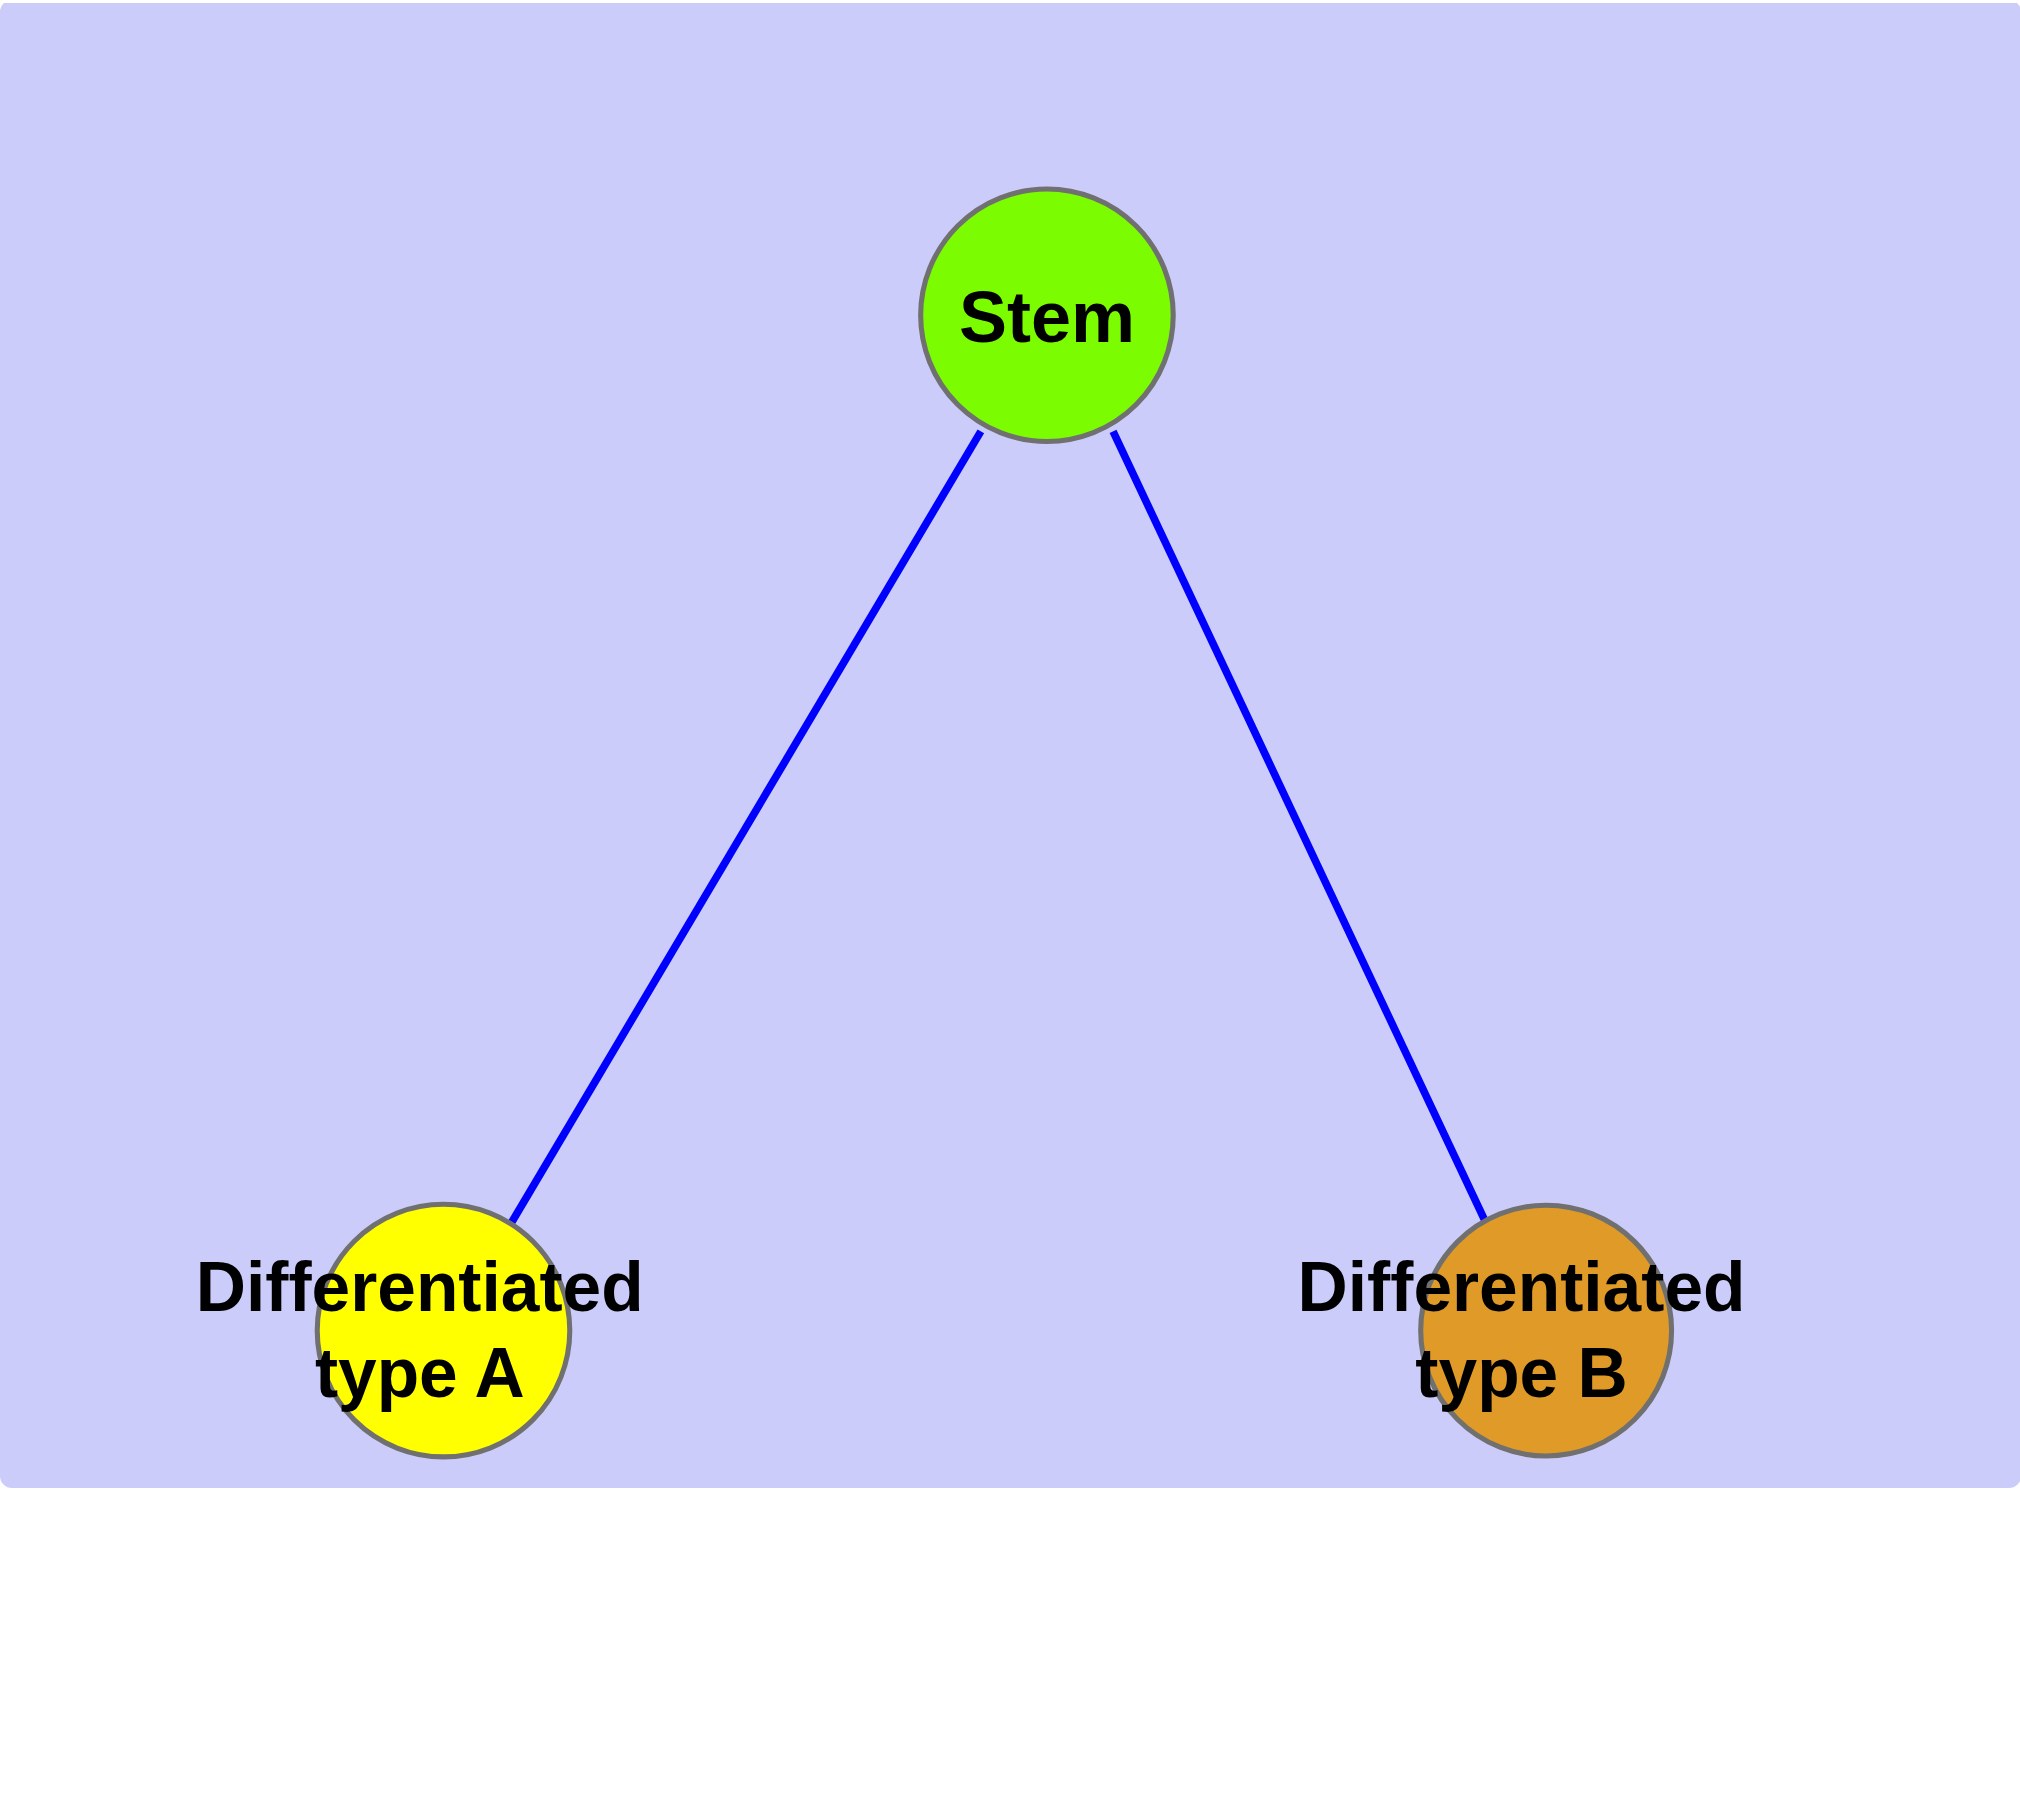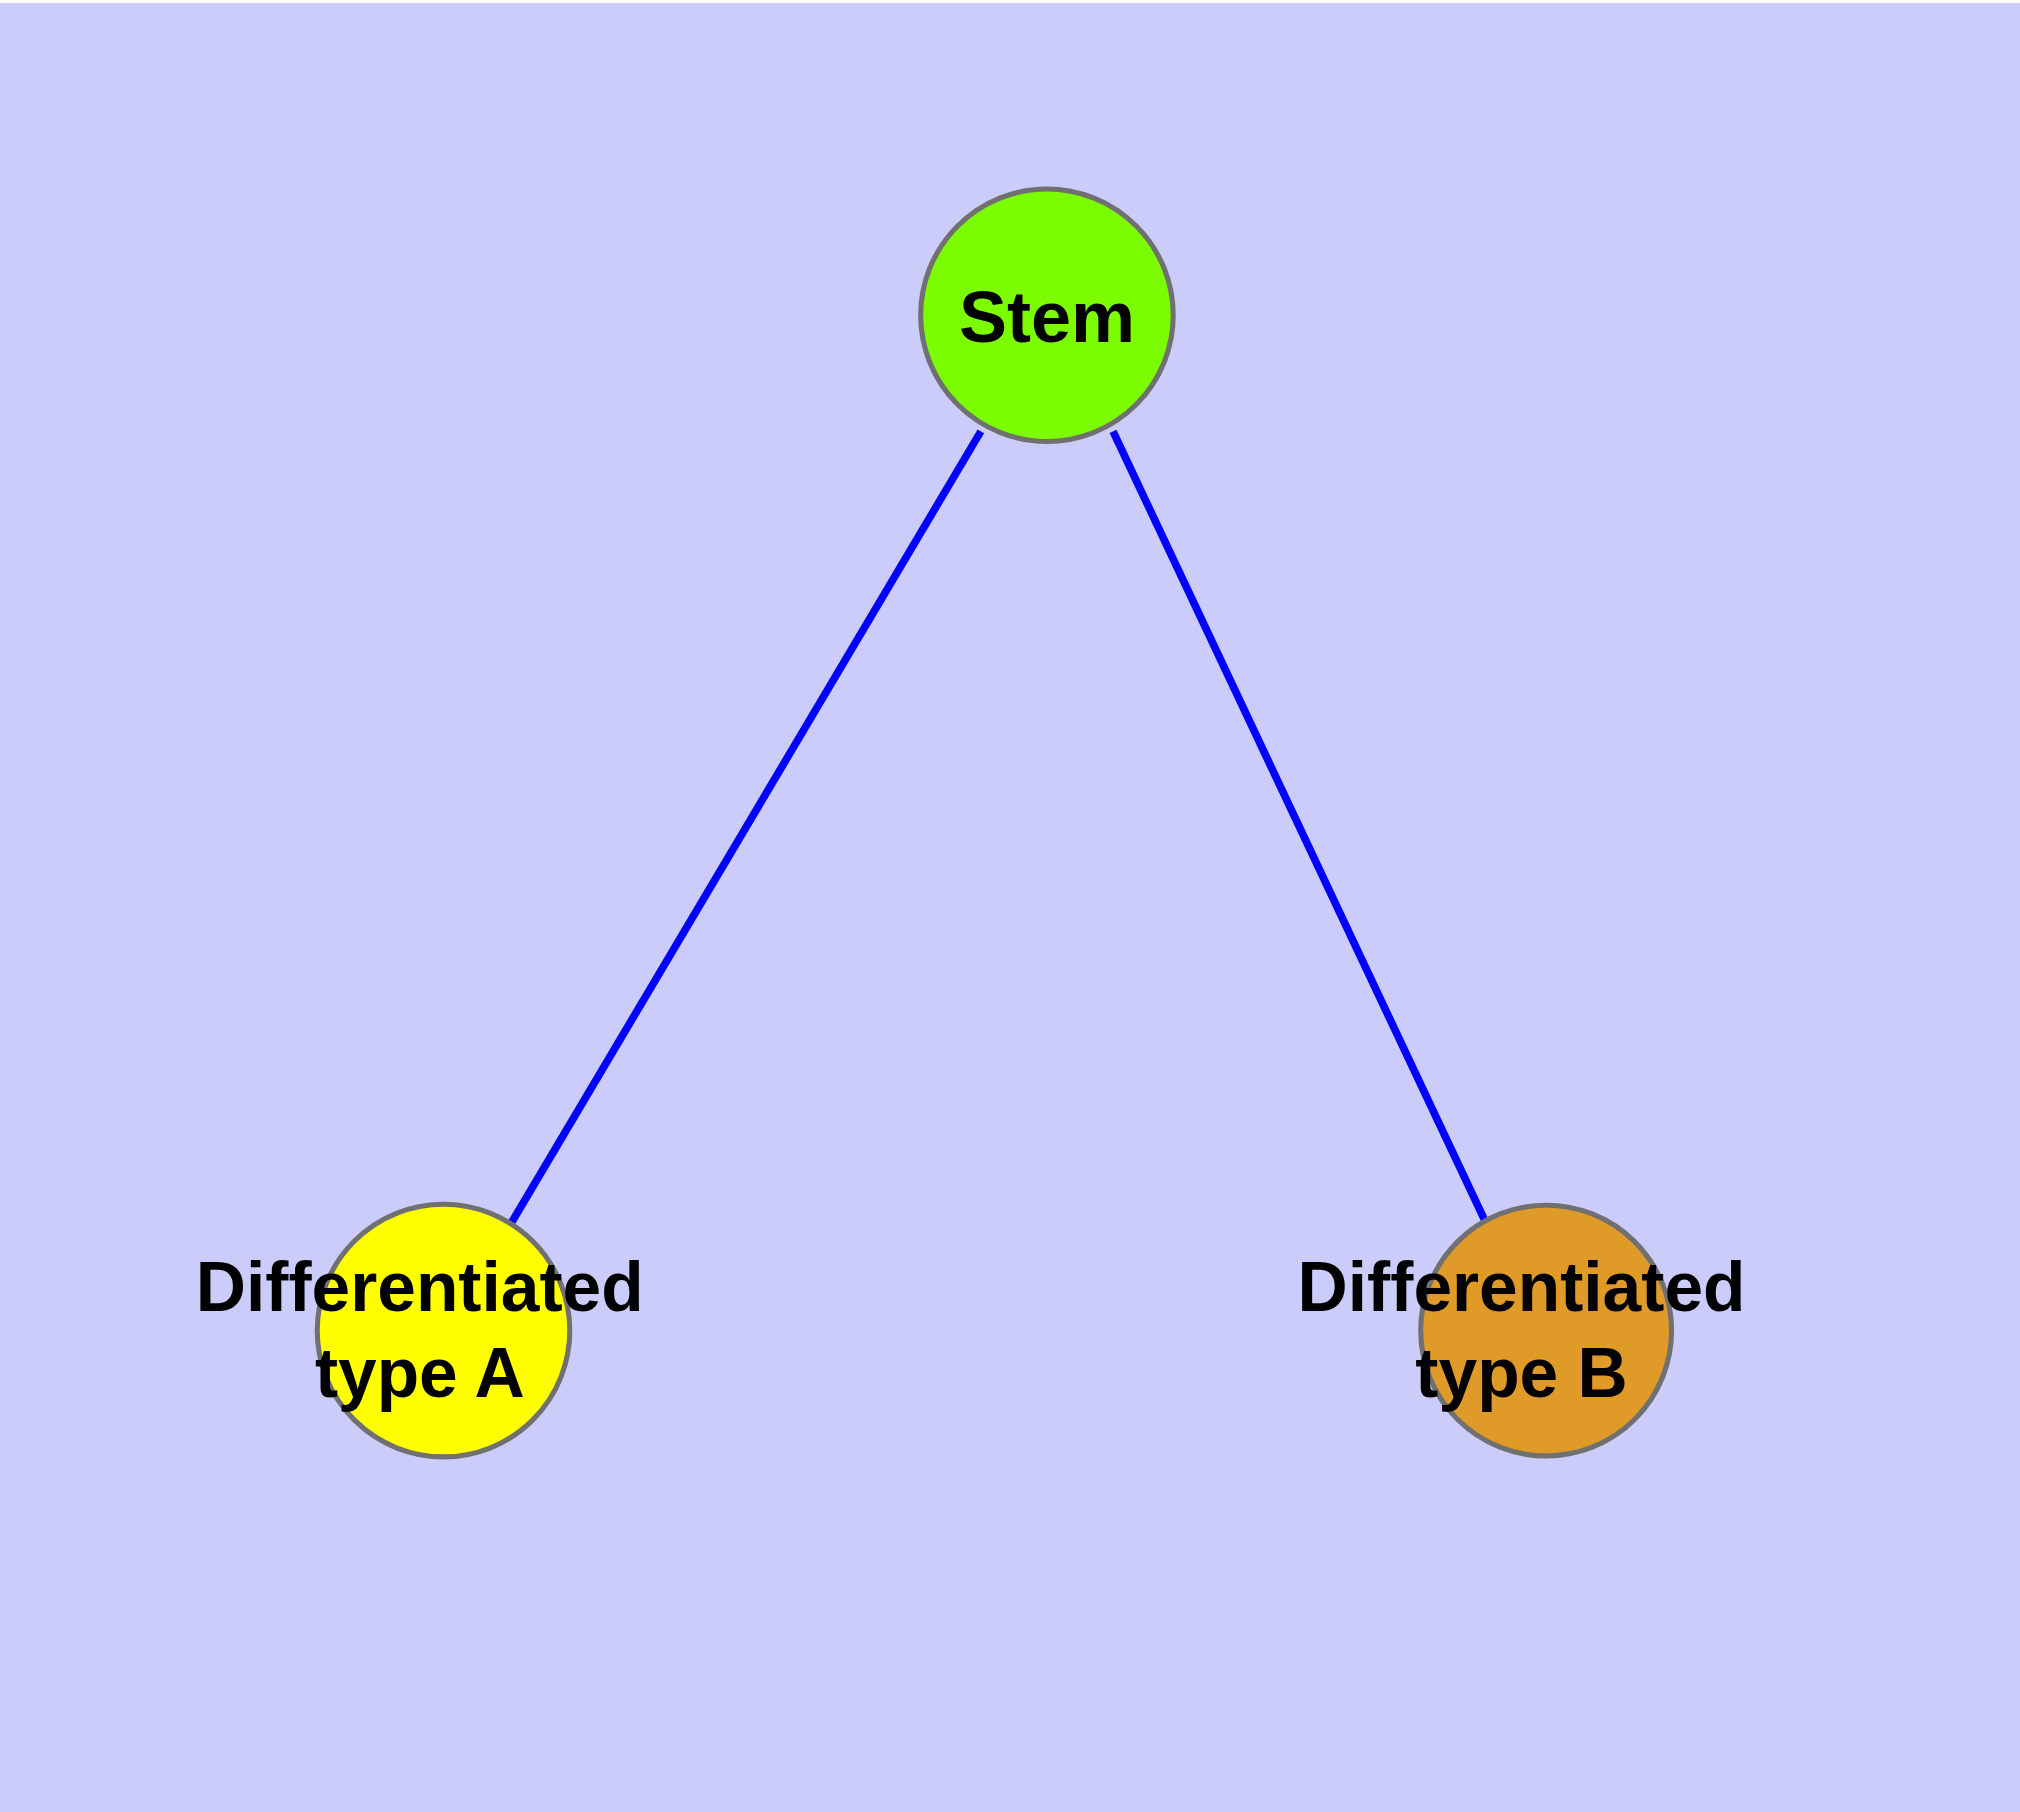--- a/index.html
+++ b/index.html
@@ -4,23 +4,24 @@
 <title>Cell Differentiation Graph</title>
 <style>
   html, body {
     margin: 0;
     padding: 0;
     background: #ffffff;
   }
   #canvas {
     position: relative;
     width: 2021px;
-    height: 1812px;
+    height: 1488px;
     overflow: hidden;
     font-family: "Liberation Sans", sans-serif;
+    border-radius: 12px;
   }
   #plot-background {
     position: absolute;
     left: 0;
     top: 2.5px;
     width: 2021px;
     height: 1810px;
     background: #ccccfa;
   }
   #graph-svg {

